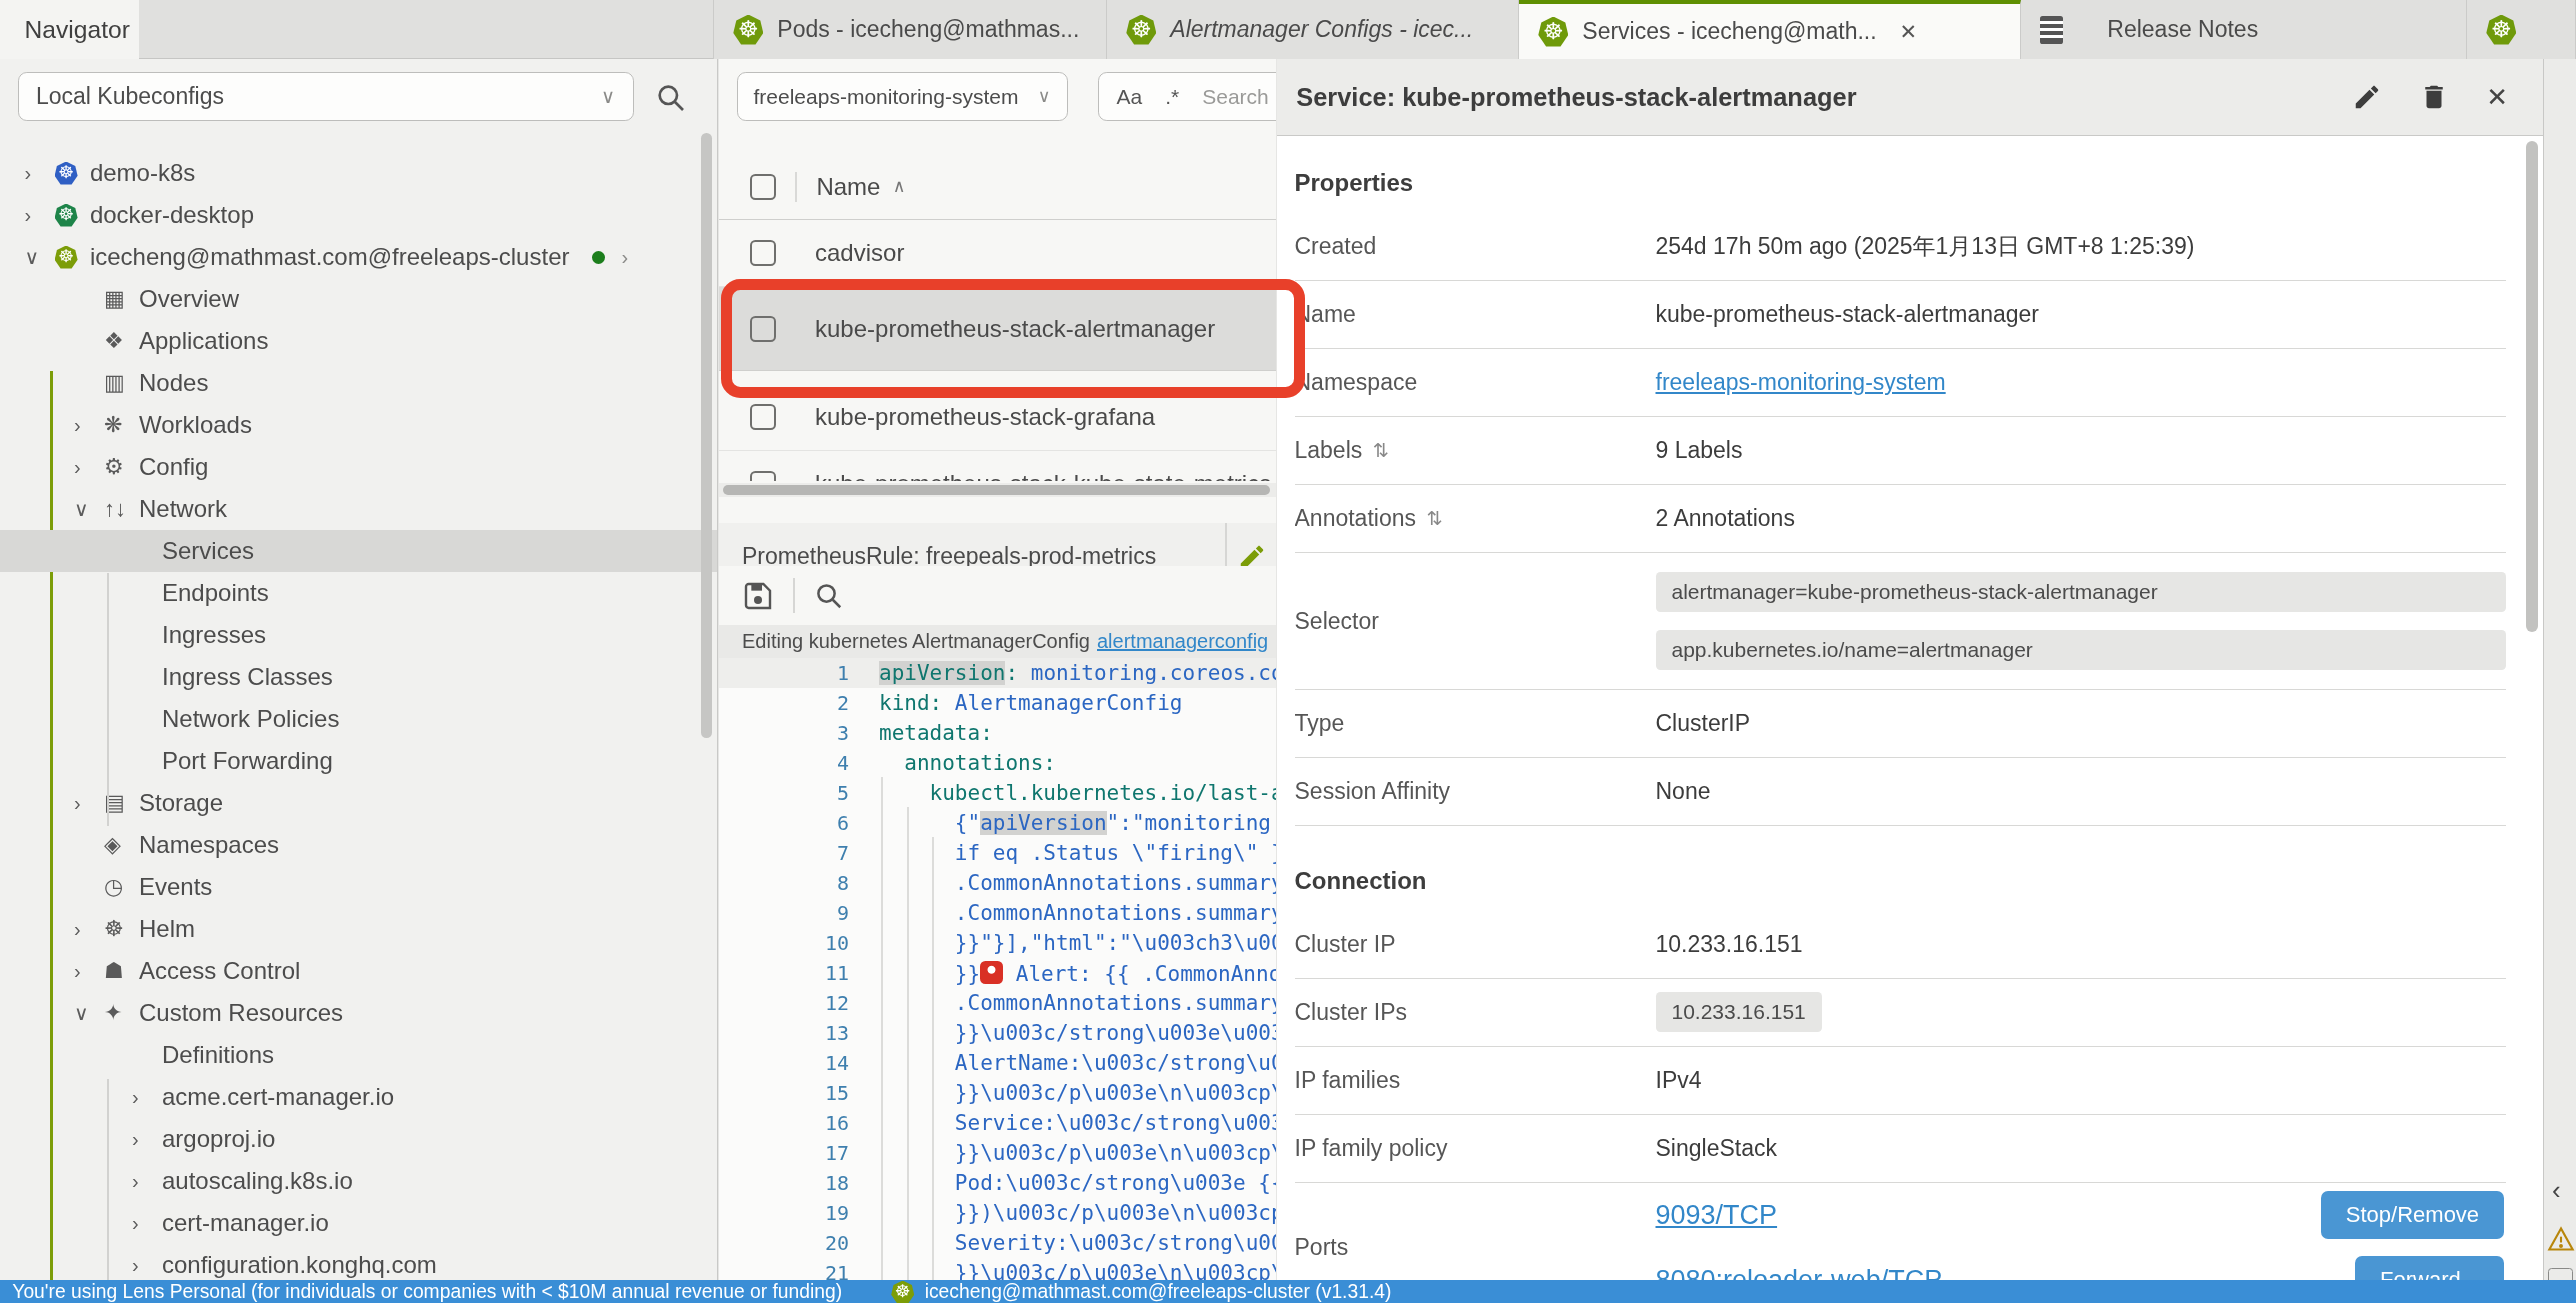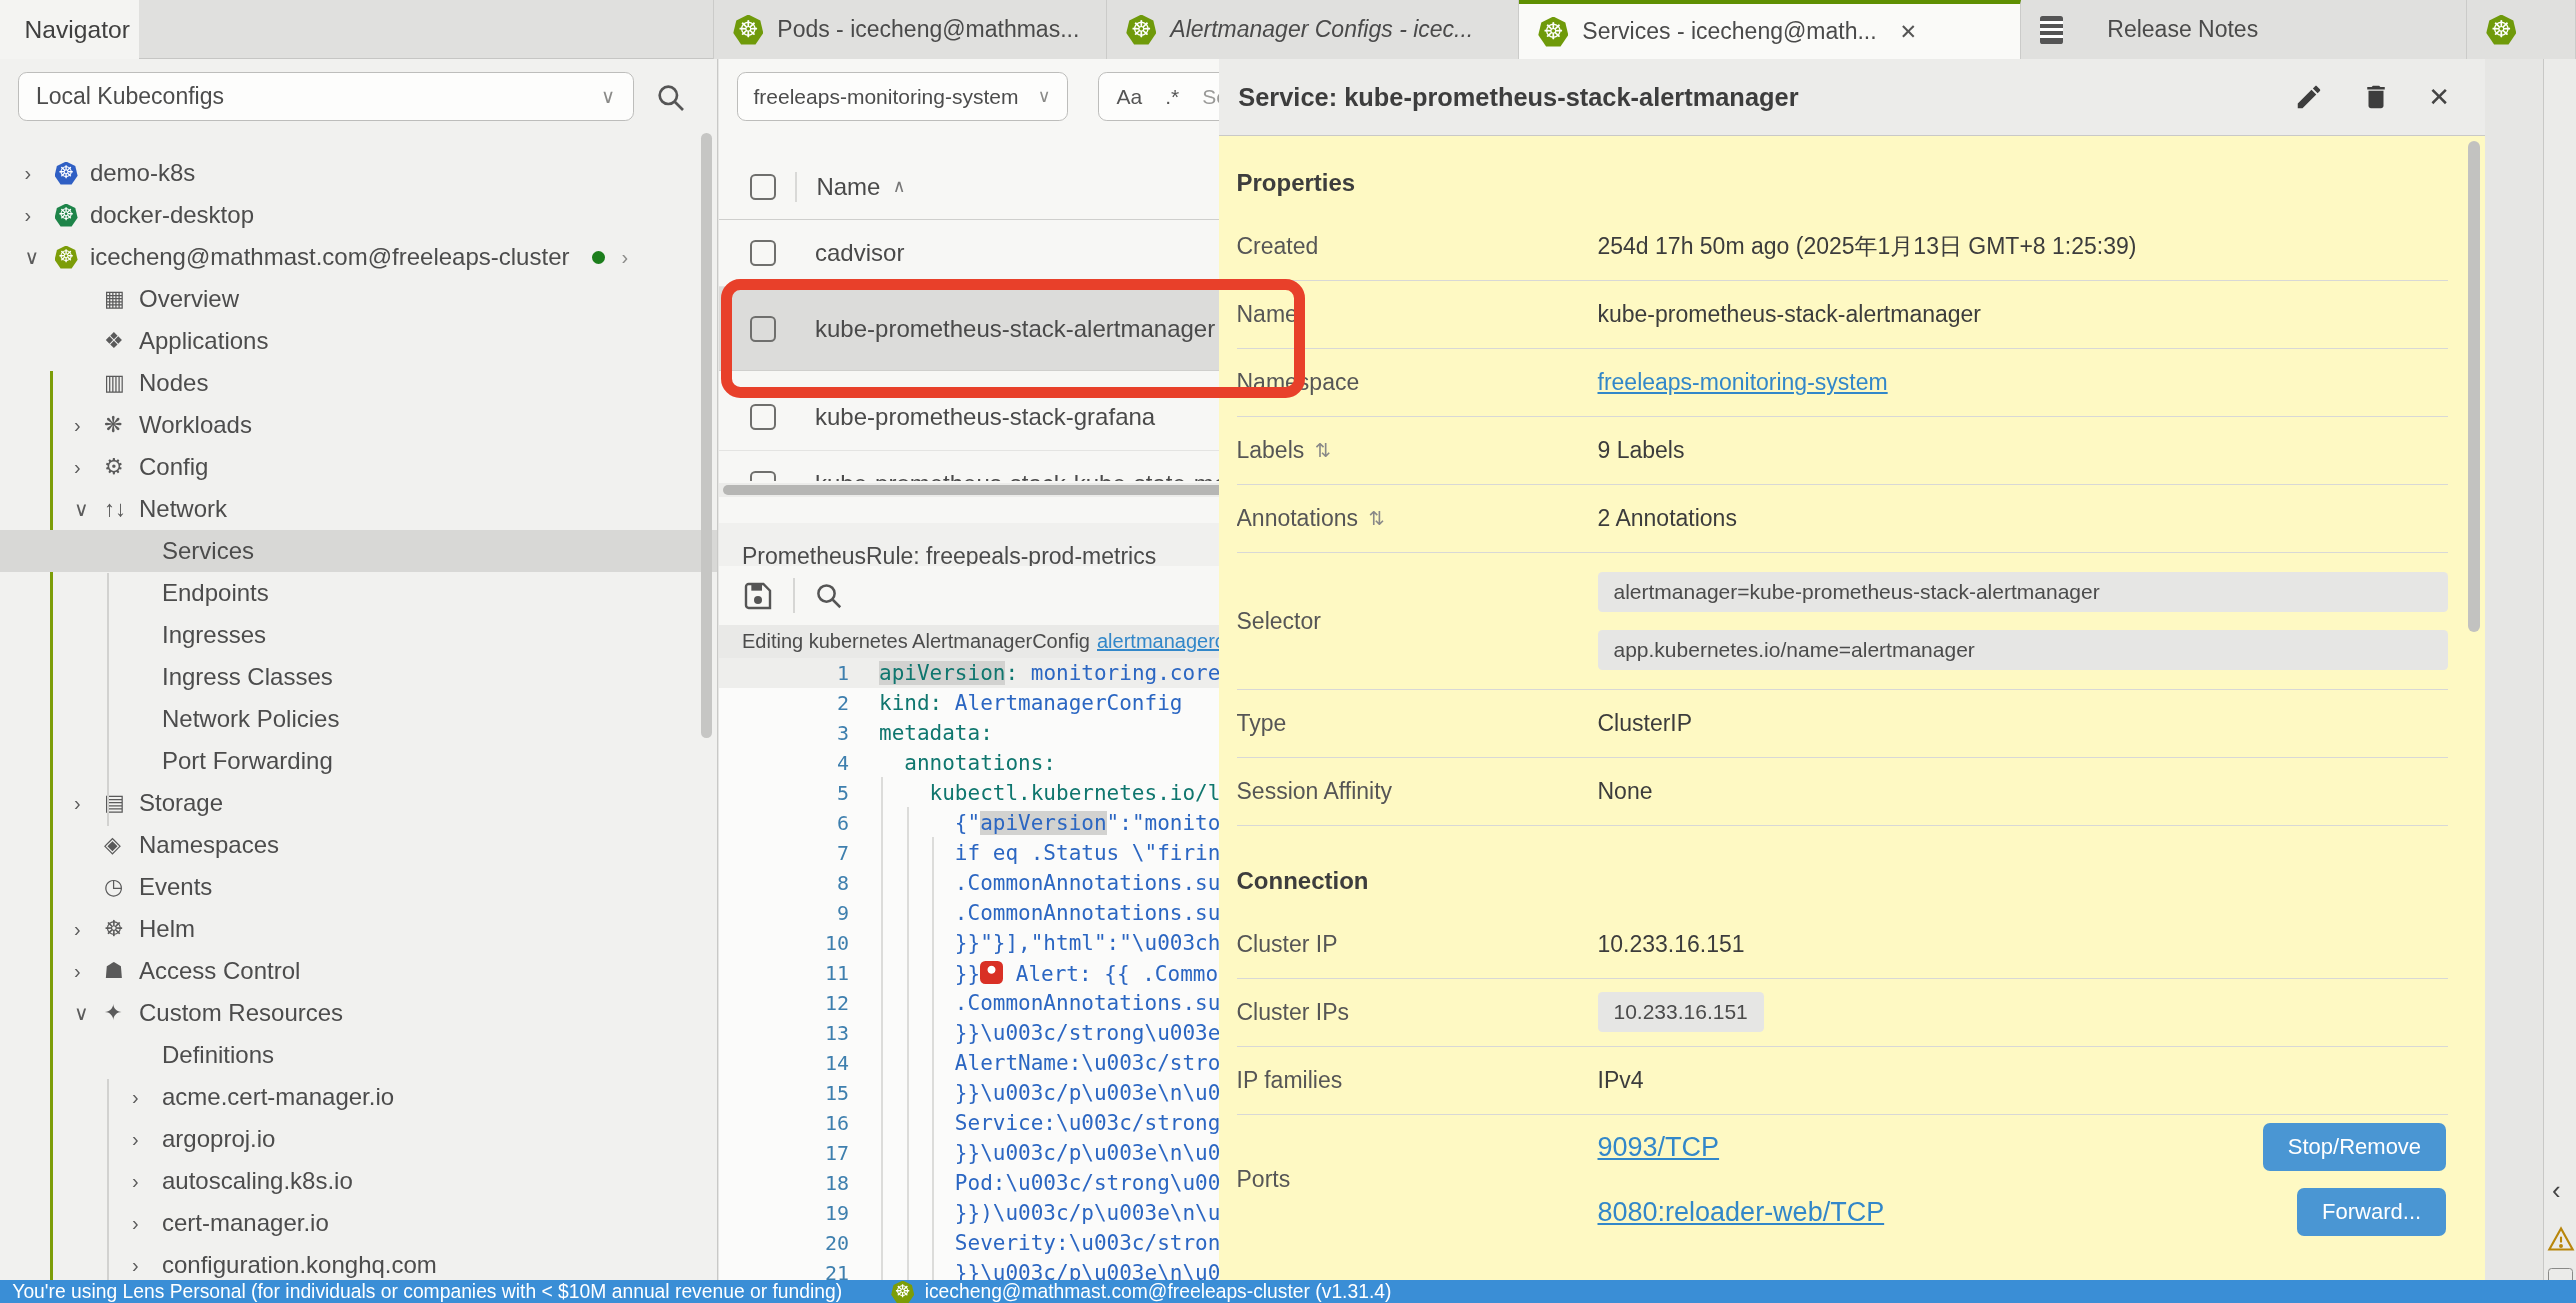--- a/index.html
+++ b/index.html
@@ -105,22 +105,22 @@
   .tok-hl { background:#d2d2d0; }
   .siren { display:inline-block; width:23px; height:23px; vertical-align:-3.5px; border-radius:5.3px;
            background:radial-gradient(circle at 50% 38%, #ffffff 3.5px, #d93025 4.4px); }
   .cguide { position:absolute; width:1.8px; background:#dcdcda; z-index:5; }
 
   
   #red-box { position:absolute; left:721px; top:279px; width:584px; height:119px;
              border:11.4px solid #e8402a; border-radius:19.3px; z-index:150; pointer-events:none; }
 
   
-  #drawer { position:absolute; left:1219px; top:59px; width:1266px; height:1221px;
-            background:#fef9c3; z-index:100; overflow:hidden; }
+  #drawer { position:absolute; left:1277px; top:59px; width:1266px; height:1221px;
+            background:#ffffff; z-index:100; overflow:hidden; }
   #drawer-header { position:absolute; left:0; top:0; width:1266px; height:77px; background:#ececea;
                    border-bottom:1.8px solid #c9c9c7; display:flex; align-items:center; }
   #drawer-header .dtitle { margin-left:19.3px; font-size:25.4px; font-weight:bold; color:#3d3d3d; }
   #drawer-header .hicons { margin-left:auto; margin-right:35px; display:flex; gap:37px; align-items:center; color:#3d3d3d; }
   #drawer-header .hicons .x { font-size:26px; color:#444; }
   #drawer-body { position:absolute; left:17.5px; top:77px; width:1211px; height:1144px;
                  padding-top:33px; overflow:hidden; }
   .sec-header { font-size:24px; font-weight:bold; color:#3d3d3d; margin-bottom:16px; }
   .drow { display:flex; border-bottom:1.8px solid #d8d8d6; align-items:center; min-height:68px; }
   .drow.tall { min-height:123px; }
@@ -587,20 +587,26 @@
             <span>Cluster IPs</span>
           </span>
           <span class="dvalue"><span class="chip">10.233.16.151</span></span>
         </div>
         <div class="drow">
           <span class="dlabel">
             <span>IP families</span>
           </span>
           <span class="dvalue">IPv4</span>
         </div>
+        <div class="drow">
+          <span class="dlabel">
+            <span>IP family policy</span>
+          </span>
+          <span class="dvalue">SingleStack</span>
+        </div>
         <div class="drow noborder">
           <span class="dlabel">
             <span>Ports</span>
           </span>
           <span class="dvalue">
             <div class="port-line">
               <a>9093/TCP</a>
               <span class="btn">Stop/Remove</span>
             </div>
             <div class="port-line">

